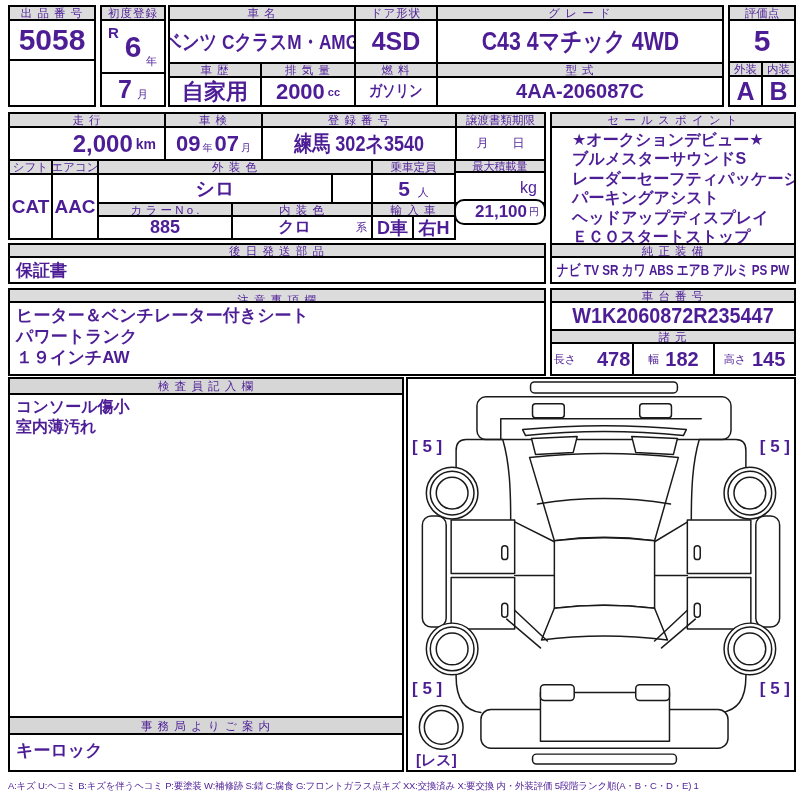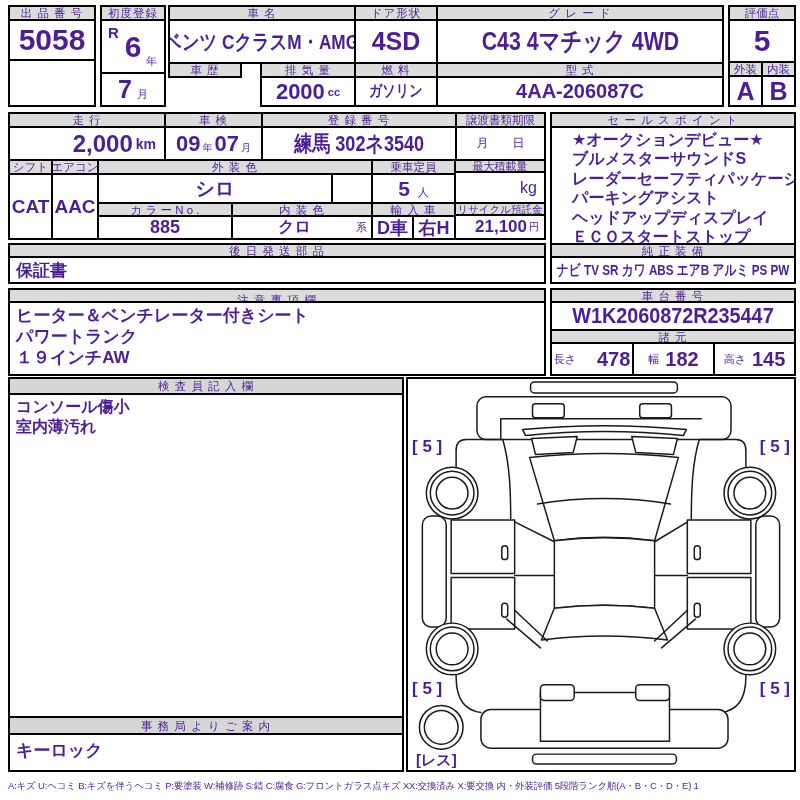--- a/index.html
+++ b/index.html
@@ -36,21 +36,22 @@
   </div>
   <div class="bx" style="left:100px;top:72px;width:66px;height:35px;">
     <span class="vl" style="font-size:25px;">7</span>
     <span style="font-size:11px;margin-left:5px;margin-top:10px;">月</span>
   </div>
 
   <div class="bx hd" style="left:168px;top:5px;width:188px;height:16px;">車  名</div>
   <div class="bx vl" style="left:168px;top:19px;width:188px;height:45px;font-size:21px;">
     <span class="cond">ベンツ CクラスM・AMG</span>
   </div>
-  <div class="bx hd" style="left:168px;top:62px;width:74px;height:16px;">車 歴</div>
+  <div class="bx hd" style="left:168px;top:62px;width:94px;height:16px;">車 歴</div>
+  <div class="bx vl" style="left:168px;top:76px;width:94px;height:31px;font-size:22px;">自家用</div>
   <div class="bx hd" style="left:260px;top:62px;width:96px;height:16px;">排 気 量</div>
   <div class="bx" style="left:260px;top:76px;width:96px;height:31px;">
     <span class="vl" style="font-size:22px;">2000</span>
     <span class="unit">cc</span>
   </div>
 
   <div class="bx hd" style="left:354px;top:5px;width:84px;height:16px;">ドア形状</div>
   <div class="bx vl" style="left:354px;top:19px;width:84px;height:45px;font-size:25px;">4SD</div>
   <div class="bx hd" style="left:354px;top:62px;width:84px;height:16px;">燃 料</div>
   <div class="bx vl" style="left:354px;top:76px;width:84px;height:31px;font-size:16px;">
@@ -110,21 +111,21 @@
   <div class="bx vl" style="left:97px;top:215px;width:136px;height:25px;font-size:18px;">885</div>
   <div class="bx hd" style="left:231px;top:202px;width:142px;height:15px;">内 装 色</div>
   <div class="bx" style="left:231px;top:215px;width:142px;height:25px;">
     <span class="vl" style="flex:1;text-align:center;font-size:16px;">クロ</span>
     <span style="font-size:11px;margin-right:4px;">系</span>
   </div>
   <div class="bx hd" style="left:371px;top:202px;width:85px;height:15px;">輸 入 車</div>
   <div class="bx vl" style="left:371px;top:215px;width:43px;height:25px;font-size:18px;">D車</div>
   <div class="bx vl" style="left:412px;top:215px;width:44px;height:25px;font-size:18px;">右H</div>
   <div class="bx hd" style="left:454px;top:202px;width:92px;height:14px;letter-spacing:0;font-size:10.5px;">リサイクル預託金</div>
-  <div class="bx" style="left:454px;top:214px;width:92px;height:26px;justify-content:flex-end;padding-right:5px;">
+  <div class="bx" style="left:454px;top:199px;width:92px;height:26px;justify-content:flex-end;padding-right:5px;border-radius:10px;">
     <span class="vl" style="font-size:17px;">21,100</span>
     <span style="font-size:10px;margin-left:2px;">円</span>
   </div>
 
   <div class="bx hd" style="left:550px;top:112px;width:246px;height:16px;">セ ー ル ス ポ イ ン ト</div>
   <div class="bx lines col" style="left:550px;top:126px;width:246px;height:119px;font-size:16px;line-height:19.4px;padding-left:20px;">
     <div>★オークションデビュー★</div>
     <div>ブルメスターサウンドS</div>
     <div>レーダーセーフティパッケージ</div>
     <div>パーキングアシスト</div>

